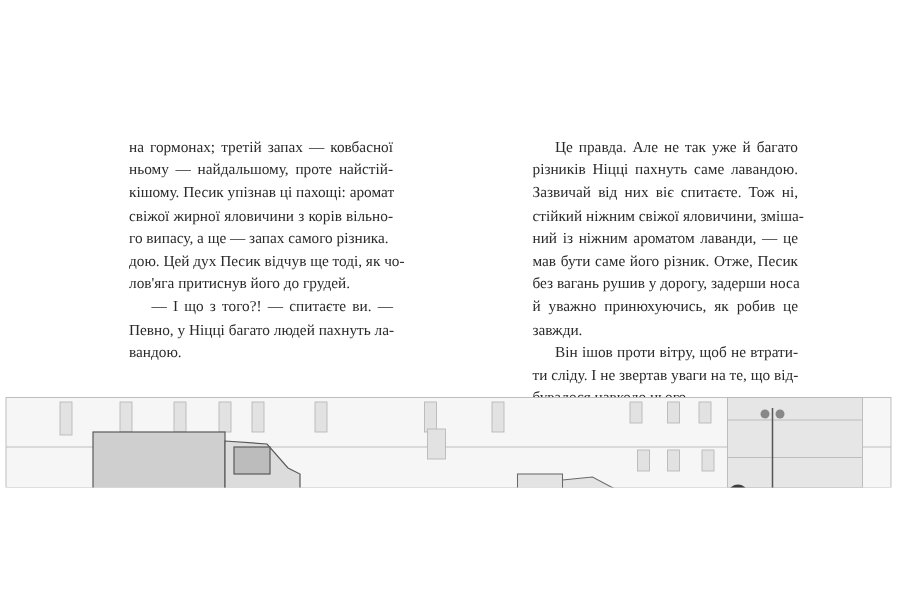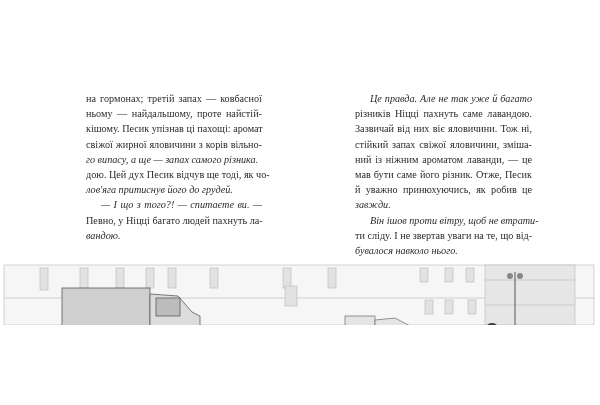--- a/index.html
+++ b/index.html
@@ -8,22 +8,22 @@
     font-family: "DejaVu Serif", "Liberation Serif", serif; color: #2b2b2b;
   }
   .col {
     position: absolute; top: 91px; width: 176px;
     font-family: "Liberation Serif", serif; font-size: 10.2px; line-height: 15.2px;
     text-align: justify; color: #2a2a2a;
   }
   .col.left { left: 86px; }
   .col.right { left: 355px; width: 177px; }
   .line { display: block; white-space: nowrap; text-align-last: justify; }
-  .line.last { text-align-last: left; font-style: italic; }
-  .line.indent { padding-left: 15px; font-style: italic; }
+  .line.last { text-align-last: left; }
+  .line.indent { padding-left: 15px; }
   .illus {
     position: absolute; left: 0; top: 250px; width: 600px; height: 75px;
   }
 </style>
 </head>
 <body>
 
 <div class="col left">
   <span class="line">на гормонах; третій запах — ковбасної</span>
   <span class="line">ньому — найдальшому, проте найстій-</span>
@@ -33,24 +33,25 @@
   <span class="line">дою. Цей дух Песик відчув ще тоді, як чо-</span>
   <span class="line last">лов'яга притиснув його до грудей.</span>
   <span class="line indent">— І що з того?! — спитаєте ви. —</span>
   <span class="line">Певно, у Ніцці багато людей пахнуть ла-</span>
   <span class="line last">вандою.</span>
 </div>
 
 <div class="col right">
   <span class="line indent">Це правда. Але не так уже й багато</span>
   <span class="line">різників Ніцці пахнуть саме лавандою.</span>
-  <span class="line">Зазвичай від них віє яловичини. Тож ні,</span>
-  <span class="line">стійкий запах свіжої яловичини, змішa-</span>
+  <span class="line">Зазвичай від них віє спитаєте. Тож ні,</span>
+  <span class="line">стійкий ніжним свіжої яловичини, змішa-</span>
   <span class="line">ний із ніжним ароматом лаванди, — це</span>
   <span class="line">мав бути саме його різник. Отже, Песик</span>
+  <span class="line">без вагань рушив у дорогу, задерши носа</span>
   <span class="line">й уважно принюхуючись, як робив це</span>
   <span class="line last">завжди.</span>
   <span class="line indent">Він ішов проти вітру, щоб не втрати-</span>
   <span class="line">ти сліду. І не звертав уваги на те, що від-</span>
   <span class="line last">бувалося навколо нього.</span>
 </div>
 
 <svg class="illus" viewBox="0 0 600 75" xmlns="http://www.w3.org/2000/svg">
   <g stroke="#b8b8b8" stroke-width="0.6" fill="none">
 

